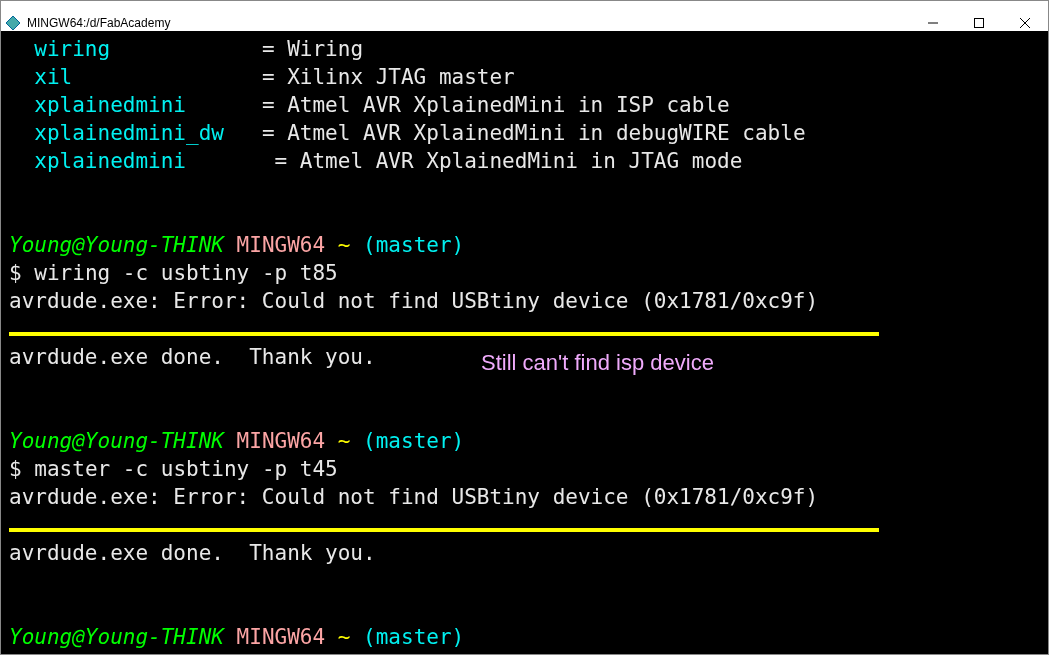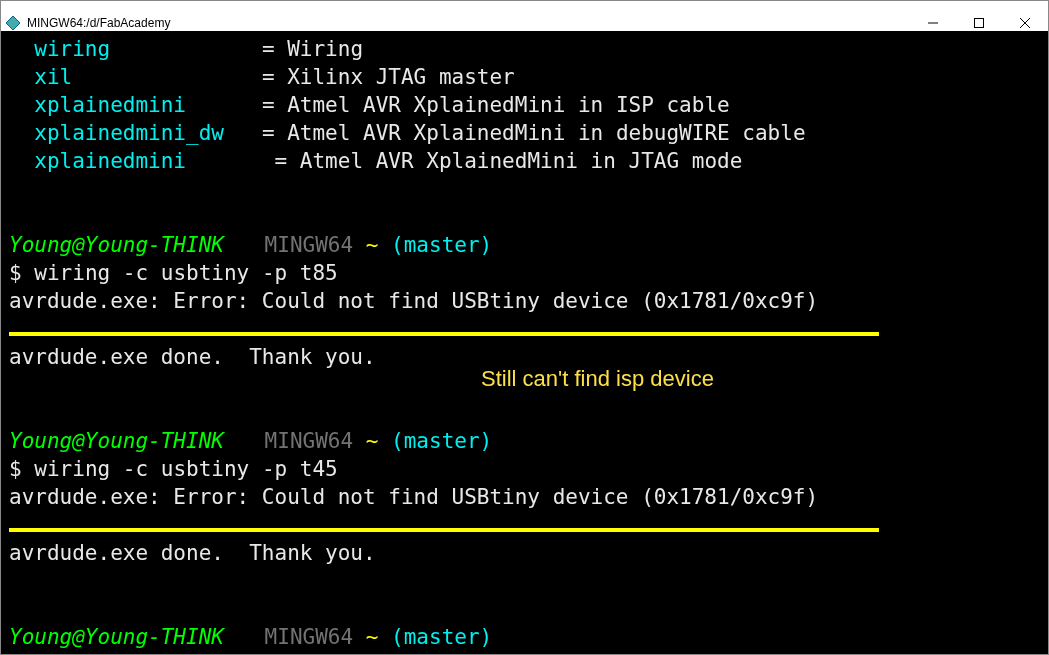--- a/index.html
+++ b/index.html
@@ -47,35 +47,34 @@
     font-family: "Consolas","Lucida Console",monospace;
     font-size: 21px;
     line-height: 28px;
     color: #ccc;
     white-space: pre;
     overflow: hidden;
   }
   .white { color:#e8e8e8; }
   .cyan  { color:#00f0f0; }
   .green { color:#00ff00;font-style:italic; }
-  .magenta { color:#737373;margin-left:28px; }
+  .magenta { color:#fca5a5; }
   .yellow { color:#ffff00; }
   .underline {
     display:inline-block;
     width:870px;
     height:4px;
     background:#ffff00;
     margin-top:-2px;
   }
   .annot {
     position:absolute;
-    color:#fde047;
+    color:#f0abfc;
     font-family:"Segoe UI",Arial,sans-serif;
     font-size:22px;
-    margin-top:16px;
   }
 </style>
 </head>
 <body>
 
 <div class="titlebar">
   <span class="icon">
     <svg viewBox="0 0 16 16">
         <polygon points="8,1 15,8 8,15 1,8" fill="#4aa" stroke="#069" stroke-width="1"></polygon>
       </svg>
@@ -107,21 +106,21 @@
 
 
 <span class="green">Young@Young-THINK</span> <span class="magenta">MINGW64</span> <span class="yellow">~</span> <span class="cyan">(master)</span>
 <span class="white">$</span> <span class="white">wiring -c usbtiny -p t85</span>
 <span class="white">avrdude.exe: Error: Could not find USBtiny device (0x1781/0xc9f)</span>
 <span class="underline"></span>
 <span class="white">avrdude.exe done.  Thank you.</span>
 
 
 <span class="green">Young@Young-THINK</span> <span class="magenta">MINGW64</span> <span class="yellow">~</span> <span class="cyan">(master)</span>
-<span class="white">$</span> <span class="white">wiring -c usbtiny -p t45</span>
+<span class="white">$</span> <span class="white">master -c usbtiny -p t45</span>
 <span class="white">avrdude.exe: Error: Could not find USBtiny device (0x1781/0xc9f)</span>
 <span class="underline"></span>
 <span class="white">avrdude.exe done.  Thank you.</span>
 
 
 <span class="green">Young@Young-THINK</span> <span class="magenta">MINGW64</span> <span class="yellow">~</span> <span class="cyan">(master)</span>
 <span class="white">$</span>
 <div class="annot" style="top:318px;left:480px;">Still can't find isp device</div>
 </div>
 

